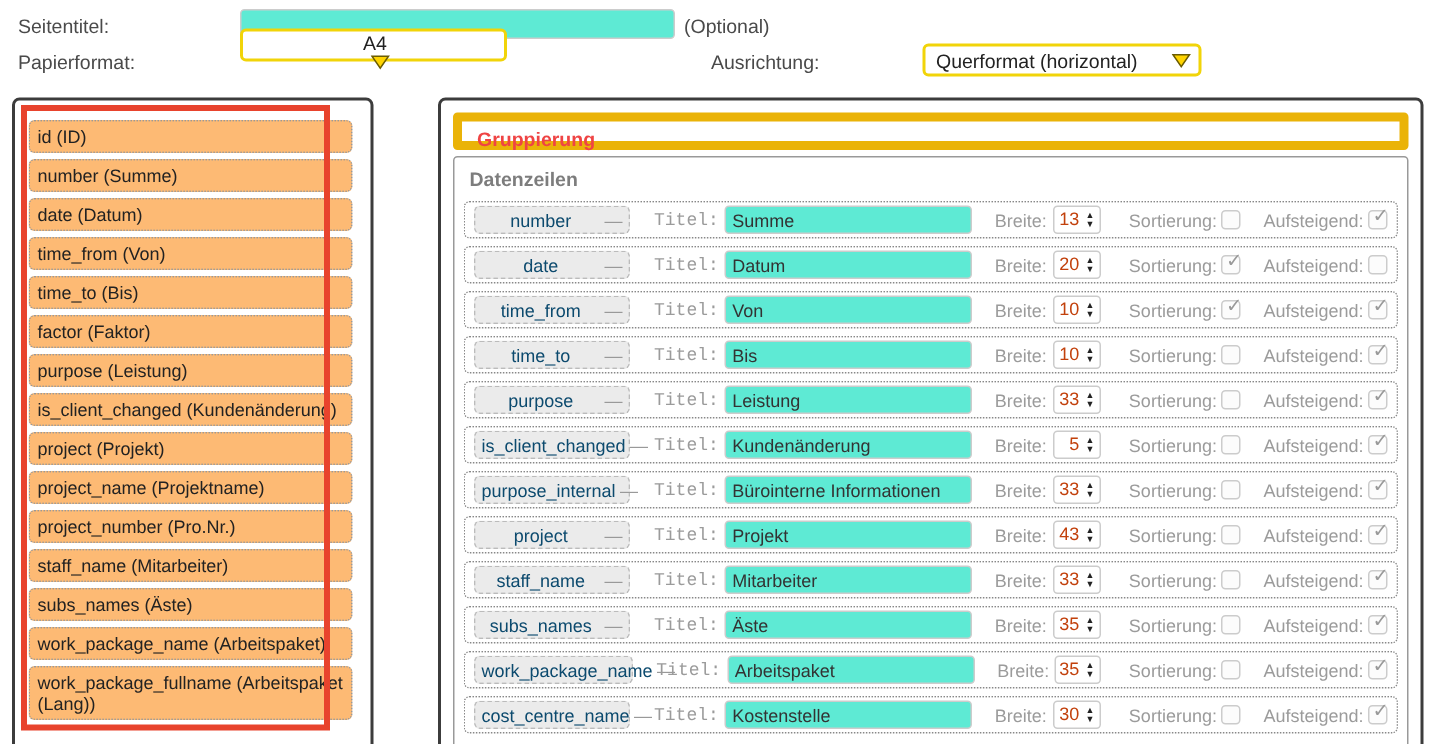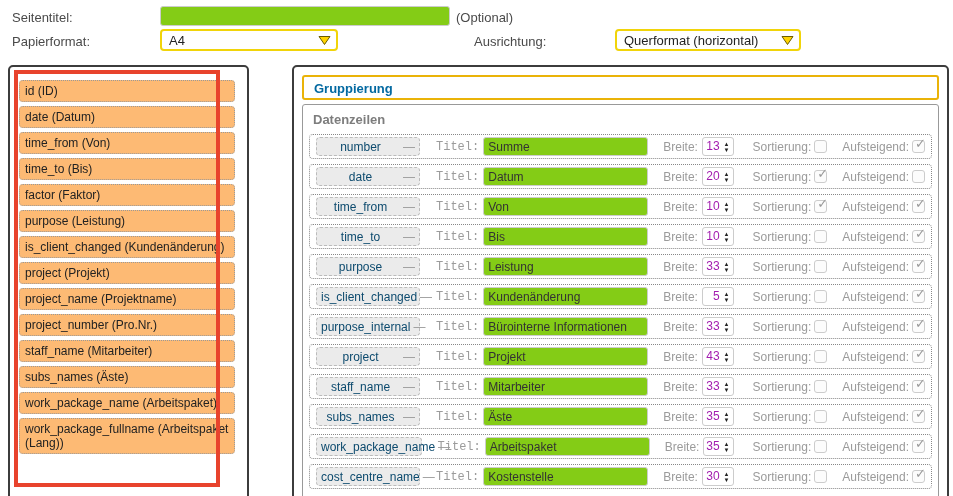--- a/index.html
+++ b/index.html
@@ -3,21 +3,21 @@
 <meta charset="utf-8">
 <style>
   * { box-sizing: border-box; }
   html,body { margin:0; padding:0; }
   body {
     width:953px; height:496px; overflow:hidden; position:relative;
     background:#fff; font-family:"Liberation Sans", sans-serif;
   }
   .top-label { position:absolute; font-size:13px; color:#4a4a4a; }
   .text-input {
-    border:1px solid #ccc; border-radius:3px; background:#84cc16;
+    border:1px solid #ccc; border-radius:3px; background:#5eead4;
     font-family:inherit; font-size:13px; color:#333; padding:0 5px;
   }
   #seitentitel-input { position:absolute; left:160px; top:6px; width:290px; height:20px; }
   .ydrop {
     position:absolute; height:22px; background:#fff;
     border:2px solid #f1d409; border-radius:4px;
     display:flex; align-items:center; justify-content:space-between;
     padding:0 5px 0 7px; font-size:13px; color:#222; cursor:pointer;
   }
   .ydrop svg { flex:0 0 auto; margin-left:6px; }
@@ -41,22 +41,22 @@
     cursor:move;
   }
 
   
   .right-panel {
     position:absolute; left:292px; top:65px; width:657px; height:445px;
     border:2px solid #3c3c3c; border-radius:5px; background:#fff;
   }
   .gruppierung-box {
     position:absolute; left:8px; right:8px; top:8px; height:25px;
-    border:2px solid #eab308; border-radius:3px;
-    font-size:13px; font-weight:bold; color:#0369a1;
+    border:6px solid #eab308; border-radius:3px;
+    font-size:13px; font-weight:bold; color:#ef4444;
     line-height:23px; padding-left:10px;
   }
   .datenzeilen-box {
     position:absolute; left:8px; right:8px; top:37px; height:402px;
     border:1px solid #999; border-radius:3px; padding:5px 6px;
   }
   .datenzeilen-title {
     font-size:13px; font-weight:bold; color:#7d7d7d; margin:2px 0 7px 4px;
   }
   .row {
@@ -72,21 +72,21 @@
   .name-text { flex:1; text-align:center; font-size:12px; color:#0c4a6e; white-space:nowrap; }
   .minus { color:#999; font-size:12px; margin-left:3px; cursor:pointer; line-height:10px; }
   .lbl { font-size:12px; color:#9b9b9b; white-space:nowrap; }
   .titel-label  { margin-left:16px; margin-right:4px;font-family:Liberation Mono, monospace; }
   .titel-input  { width:170px; height:19px; font-size:12px; padding:0 4px; }
   .breite-label { margin-left:15px; margin-right:4px; }
   .num-box {
     width:40px; height:19px; border:1px solid #ccc; border-radius:3px;
     display:flex; background:#fff;
   }
-  .num-val { flex:1; text-align:right; font-size:12px; color:#a21caf; line-height:17px; padding-right:1px; }
+  .num-val { flex:1; text-align:right; font-size:12px; color:#c2410c; line-height:17px; padding-right:1px; }
   .spinner {
     width:12px; display:flex; flex-direction:column; align-items:center;
     justify-content:center; font-size:6px; line-height:6px; color:#222; cursor:pointer;
   }
   .sort-label { margin-left:19px; margin-right:3px; }
   .asc-label  { margin-left:15px; margin-right:3px; }
   .cb {
     width:13px; height:13px; border:1px solid #ccc; border-radius:3px;
     background:#fcfcfc; position:relative; flex:0 0 auto; cursor:pointer;
   }
@@ -96,21 +96,21 @@
   }
 </style>
 </head>
 <body>
 
 <span class="top-label" style="left:12px; top:10px;">Seitentitel:</span>
 <input id="seitentitel-input" class="text-input" value="" style="">
 <span class="top-label" style="left:456px; top:10px;">(Optional)</span>
 
 <span class="top-label" style="left:12px; top:34px;">Papierformat:</span>
-<div class="ydrop" style="left:160px; top:29px; width:178px;">
+<div class="ydrop" style="left:160px; top:19px; width:178px;flex-direction:column;">
   <span>A4</span>
   <svg width="13" height="11" viewBox="0 0 13 11">
     <path d="M1 1.5 h11 l-5.5 8 z" fill="#ffd400" stroke="#6b5c00" stroke-width="1"></path>
   </svg>
 </div>
 
 <span class="top-label" style="left:474px; top:34px;">Ausrichtung:</span>
 <div class="ydrop" style="left:615px; top:29px; width:186px;">
   <span>Querformat (horizontal)</span>
   <svg width="13" height="11" viewBox="0 0 13 11">
@@ -119,20 +119,23 @@
 </div>
 
 <div class="left-panel">
   <div class="red-overlay"></div>
   <div class="field-list">
 
       <div class="field-item">
         <span>id (ID)</span>
       </div>
 
+      <div class="field-item">
+        <span>number (Summe)</span>
+      </div>
 
       <div class="field-item">
         <span>date (Datum)</span>
       </div>
 
       <div class="field-item">
         <span>time_from (Von)</span>
       </div>
 
       <div class="field-item">

